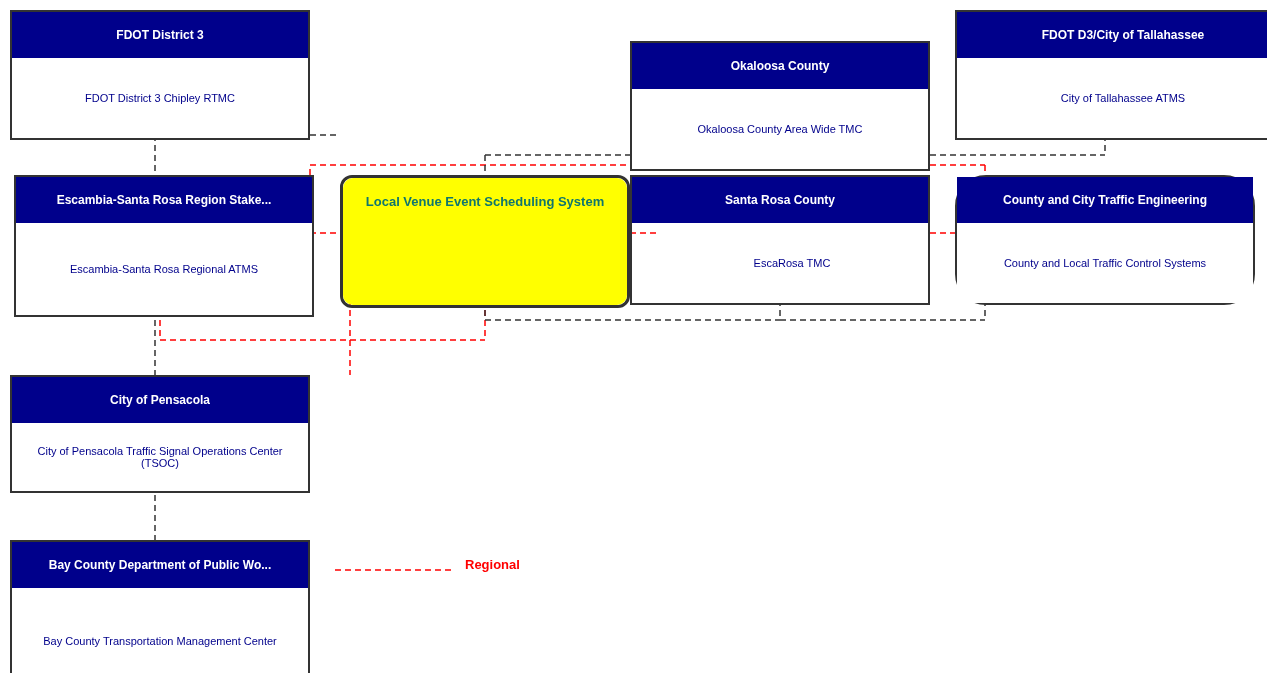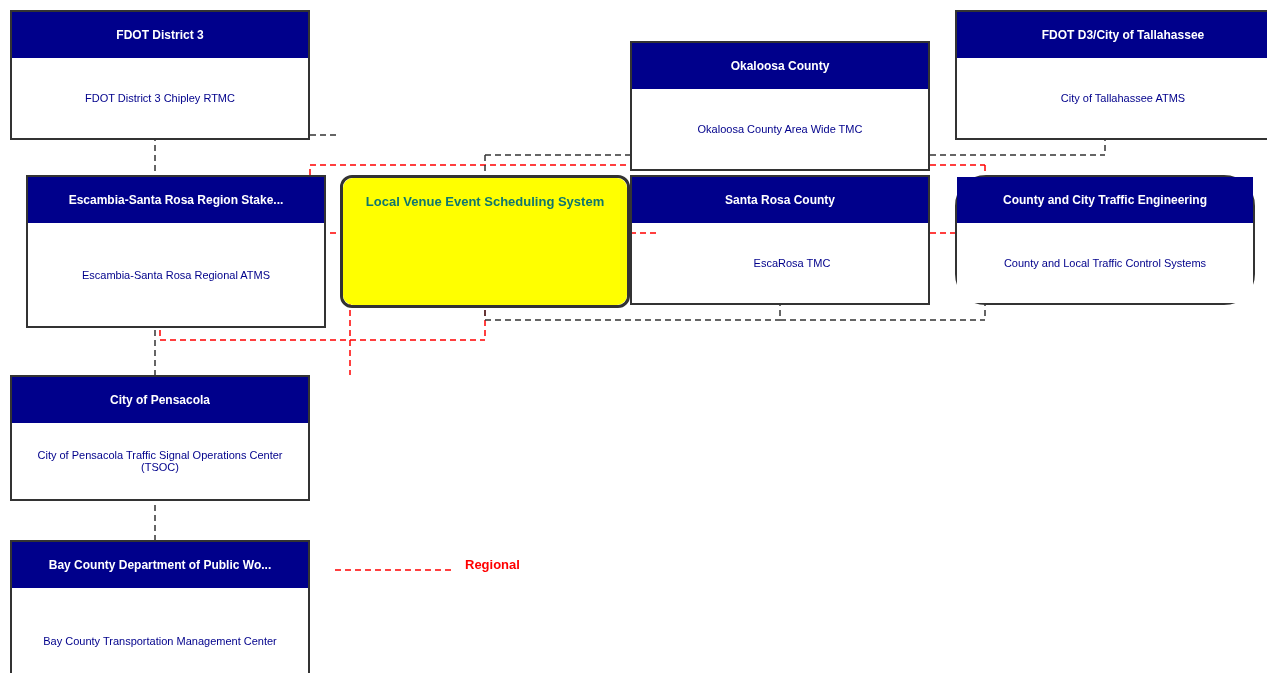--- a/index.html
+++ b/index.html
@@ -120,43 +120,43 @@
   <div class="node" style="left:630px;top:10px;width:300px;margin-top:31px;">
     <div class="node-header">Okaloosa County</div>
     <div class="node-body" style="height:80px;">Okaloosa County Area Wide TMC</div>
   </div>
 
   <div class="node" style="left:955px;top:10px;width:336px;">
     <div class="node-header">FDOT D3/City of Tallahassee</div>
     <div class="node-body" style="height:80px;">City of Tallahassee ATMS</div>
   </div>
 
-  <div class="node" style="left:26px;top:175px;width:300px;">
+  <div class="node" style="left:14px;top:175px;width:300px;">
     <div class="node-header">Escambia-Santa Rosa Region Stake...</div>
-    <div class="node-body" style="height:103px;">Escambia-Santa Rosa Regional ATMS</div>
+    <div class="node-body" style="height:92px;">Escambia-Santa Rosa Regional ATMS</div>
   </div>
 
   <div class="node node-yellow" style="left:340px;top:175px;width:290px;">
     <div class="node-header" style="background:yellow;color:#0f766e;border-radius:10px 10px 0 0;">Local Venue Event Scheduling System</div>
     <div class="node-body" style="height:80px;background:yellow;border-radius:0 0 10px 10px;"></div>
   </div>
 
   <div class="node" style="left:630px;top:175px;width:300px;">
     <div class="node-header">Santa Rosa County</div>
     <div class="node-body" style="height:80px;margin-left:24px;">EscaRosa TMC</div>
   </div>
 
   <div class="node" style="left:955px;top:175px;width:300px;border-radius:31px;">
     <div class="node-header">County and City Traffic Engineering</div>
     <div class="node-body" style="height:80px;">County and Local Traffic Control Systems</div>
   </div>
 
   <div class="node" style="left:10px;top:375px;width:300px;">
     <div class="node-header">City of Pensacola</div>
-    <div class="node-body" style="height:76px;">City of Pensacola Traffic Signal Operations Center (TSOC)</div>
+    <div class="node-body" style="height:68px;">City of Pensacola Traffic Signal Operations Center (TSOC)</div>
   </div>
 
   <div class="node" style="left:10px;top:540px;width:300px;">
     <div class="node-header">Bay County Department of Public Wo...</div>
     <div class="node-body" style="height:105px;">Bay County Transportation Management Center</div>
   </div>
 
   <div style="position:absolute;left:335px;top:557px;display:flex;align-items:center;gap:10px;">
     <div style="width:120px;"></div>
     <span style="color:red;font-size:13px;font-weight:bold;">Regional</span>

